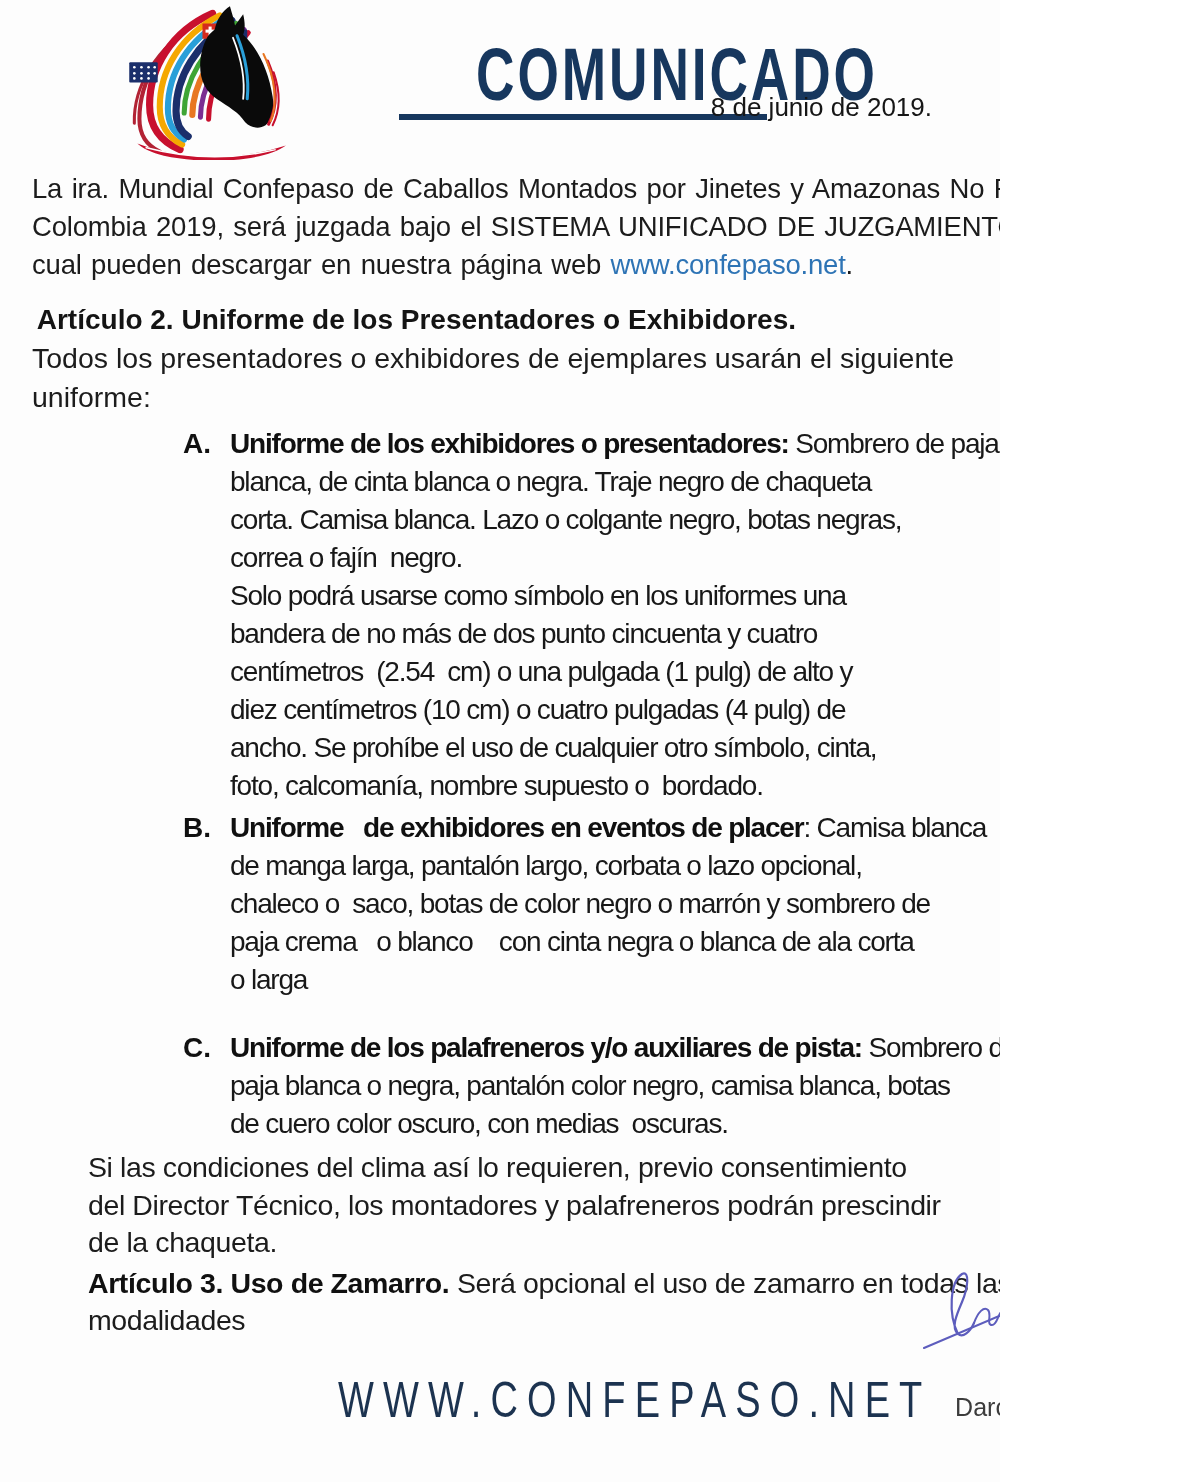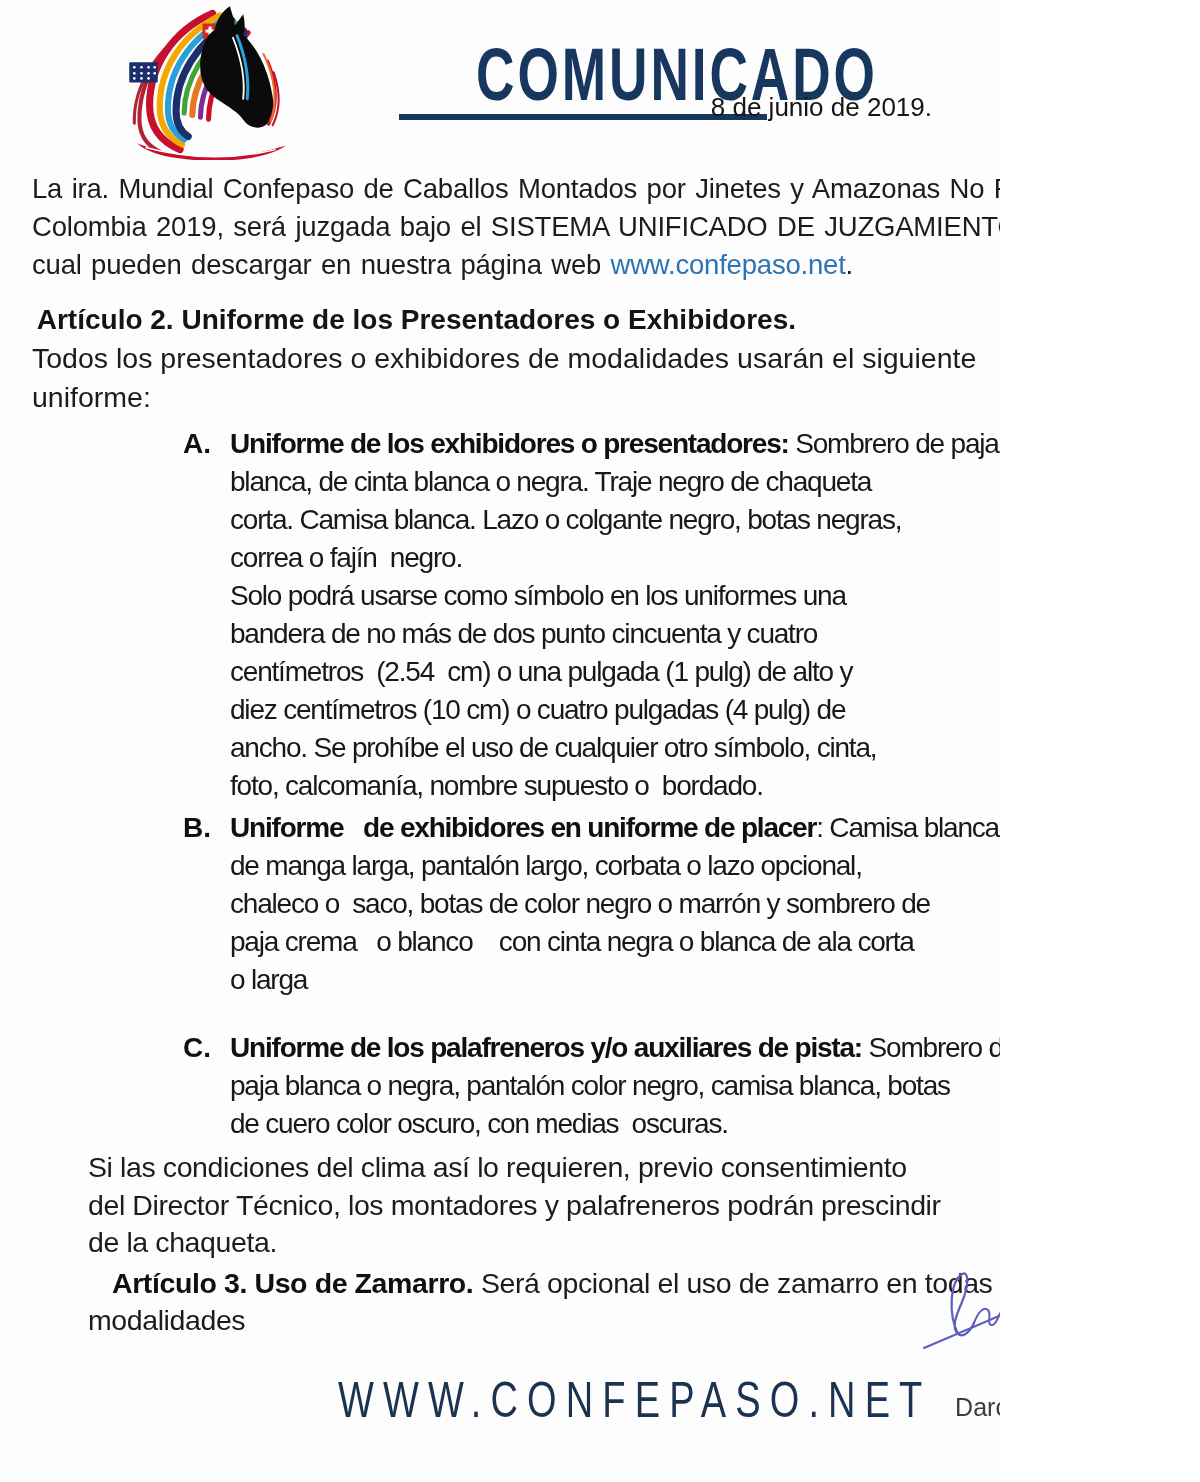--- a/index.html
+++ b/index.html
@@ -47,21 +47,21 @@
   .item-c{margin-bottom:6px;}
   .marker{width:47px;flex:none;font-weight:700;font-size:28px;line-height:38px;color:#111;}
   .item-text{
     font-size:28px;line-height:38px;letter-spacing:-1.2px;
     white-space:pre;color:#181818;
   }
   .item-lead{font-weight:700;color:#101010;}
   
   .closing{margin:4px 0 0 88px;font-size:28.5px;line-height:37.5px;letter-spacing:-0.4px;white-space:pre;color:#1c1c1c;}
   .article3{margin:3px 0 0 88px;font-size:28.5px;line-height:37.5px;letter-spacing:-0.4px;white-space:pre;color:#1c1c1c;}
-  .article3 .item-lead{letter-spacing:-0.4px;margin-left:24px;}
+  .article3 .item-lead{letter-spacing:-0.4px;}
   
   .signature{position:absolute;left:918px;top:1248px;width:200px;height:105px;}
   .footer-site{
     position:absolute;left:338px;top:1372px;
     font-size:50px;line-height:56px;letter-spacing:12px;
     color:#1c3350;white-space:nowrap;
     transform:scaleX(0.76);transform-origin:left top;
   }
   .signer{position:absolute;left:915px;top:1376px;width:240px;text-align:center;
     font-size:25px;line-height:30px;color:#3c3c3c;margin-top:16px;}
@@ -148,42 +148,42 @@
     </div>
 
     <div class="date">8 de junio de 2019.</div>
   </div>
 
   <div class="intro"><span>La ira. Mundial Confepaso de Caballos Montados por Jinetes y Amazonas No Profesionales-
 Colombia 2019, será juzgada bajo el SISTEMA UNIFICADO DE JUZGAMIENTO (REGLAMENTO), el
 cual pueden descargar en nuestra página web </span><span class="link">www.confepaso.net</span><span>.</span></div>
 
   <div class="a2-heading"> Artículo 2. Uniforme de los Presentadores o Exhibidores.</div>
-  <div class="a2-lede">Todos los presentadores o exhibidores de modalidades usarán el siguiente
+  <div class="a2-lede">Todos los presentadores o exhibidores de ejemplares usarán el siguiente
 uniforme:</div>
 
   <div class="items">
 
     <div class="item item-a">
       <div class="marker">A.</div>
       <div class="item-text"><span class="item-lead">Uniforme de los exhibidores o presentadores:</span><span> Sombrero de paja
 blanca, de cinta blanca o negra. Traje negro de chaqueta
 corta. Camisa blanca. Lazo o colgante negro, botas negras,
 correa o fajín  negro.
 Solo podrá usarse como símbolo en los uniformes una
 bandera de no más de dos punto cincuenta y cuatro
 centímetros  (2.54  cm) o una pulgada (1 pulg) de alto y
 diez centímetros (10 cm) o cuatro pulgadas (4 pulg) de
 ancho. Se prohíbe el uso de cualquier otro símbolo, cinta,
 foto, calcomanía, nombre supuesto o  bordado.</span></div>
     </div>
 
     <div class="item item-b">
       <div class="marker">B.</div>
-      <div class="item-text"><span class="item-lead">Uniforme   de exhibidores en uniforme de placer</span><span>: Camisa blanca
+      <div class="item-text"><span class="item-lead">Uniforme   de exhibidores en eventos de placer</span><span>: Camisa blanca
 de manga larga, pantalón largo, corbata o lazo opcional,
 chaleco o  saco, botas de color negro o marrón y sombrero de
 paja crema   o blanco    con cinta negra o blanca de ala corta
 o larga</span></div>
     </div>
 
     <div class="item item-c">
       <div class="marker">C.</div>
       <div class="item-text"><span class="item-lead">Uniforme de los palafreneros y/o auxiliares de pista:</span><span> Sombrero de
 paja blanca o negra, pantalón color negro, camisa blanca, botas

